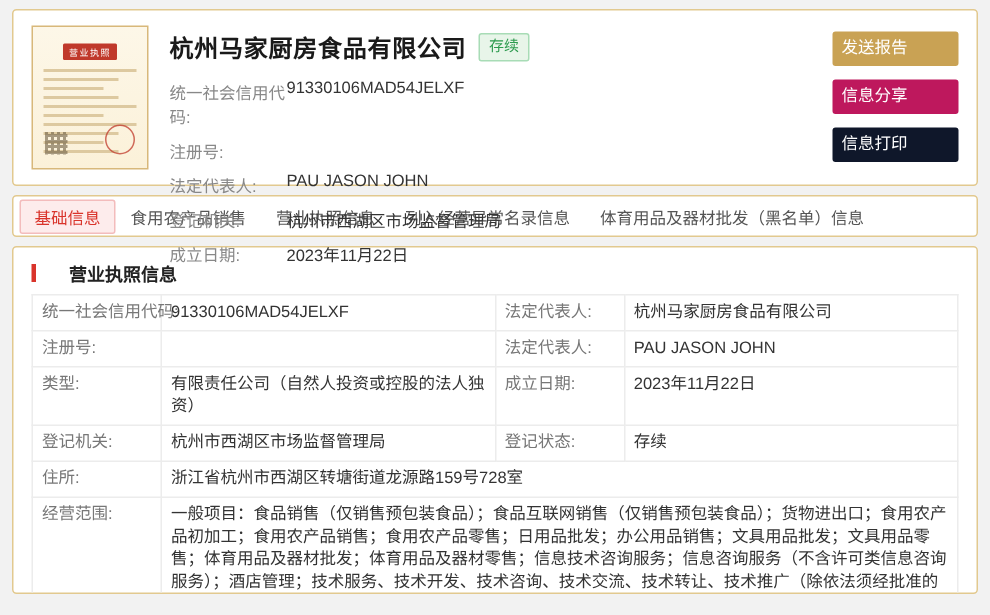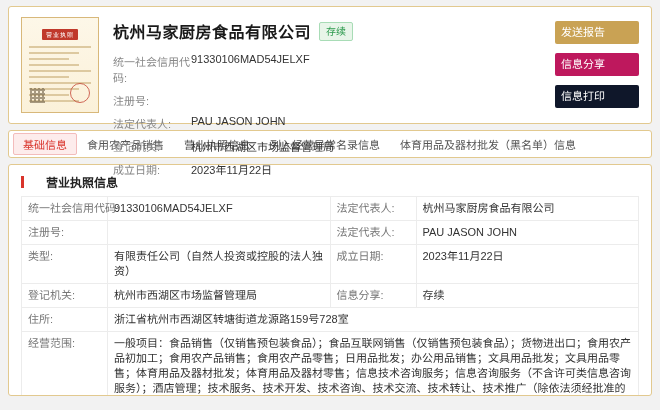--- a/index.html
+++ b/index.html
@@ -293,21 +293,21 @@
       </tr>
       <tr>
         <td class="lbl">类型:</td>
         <td class="val">有限责任公司（自然人投资或控股的法人独资）</td>
         <td class="lbl">成立日期:</td>
         <td class="val">2023年11月22日</td>
       </tr>
       <tr>
         <td class="lbl">登记机关:</td>
         <td class="val">杭州市西湖区市场监督管理局</td>
-        <td class="lbl">信息分享:</td>
+        <td class="lbl">登记状态:</td>
         <td class="val">存续</td>
       </tr>
       <tr>
         <td class="lbl">住所:</td>
         <td class="val val-wide" colspan="3">浙江省杭州市西湖区转塘街道龙源路159号728室</td>
       </tr>
       <tr>
         <td class="lbl">经营范围:</td>
         <td class="val val-wide" colspan="3">一般项目：食品销售（仅销售预包装食品）；食品互联网销售（仅销售预包装食品）；货物进出口；食用农产品初加工；食用农产品销售；食用农产品零售；日用品批发；办公用品销售；文具用品批发；文具用品零售；体育用品及器材批发；体育用品及器材零售；信息技术咨询服务；信息咨询服务（不含许可类信息咨询服务）；酒店管理；技术服务、技术开发、技术咨询、技术交流、技术转让、技术推广（除依法须经批准的项目外，凭营业执照依法自主开展经营活动）。</td>
       </tr>

